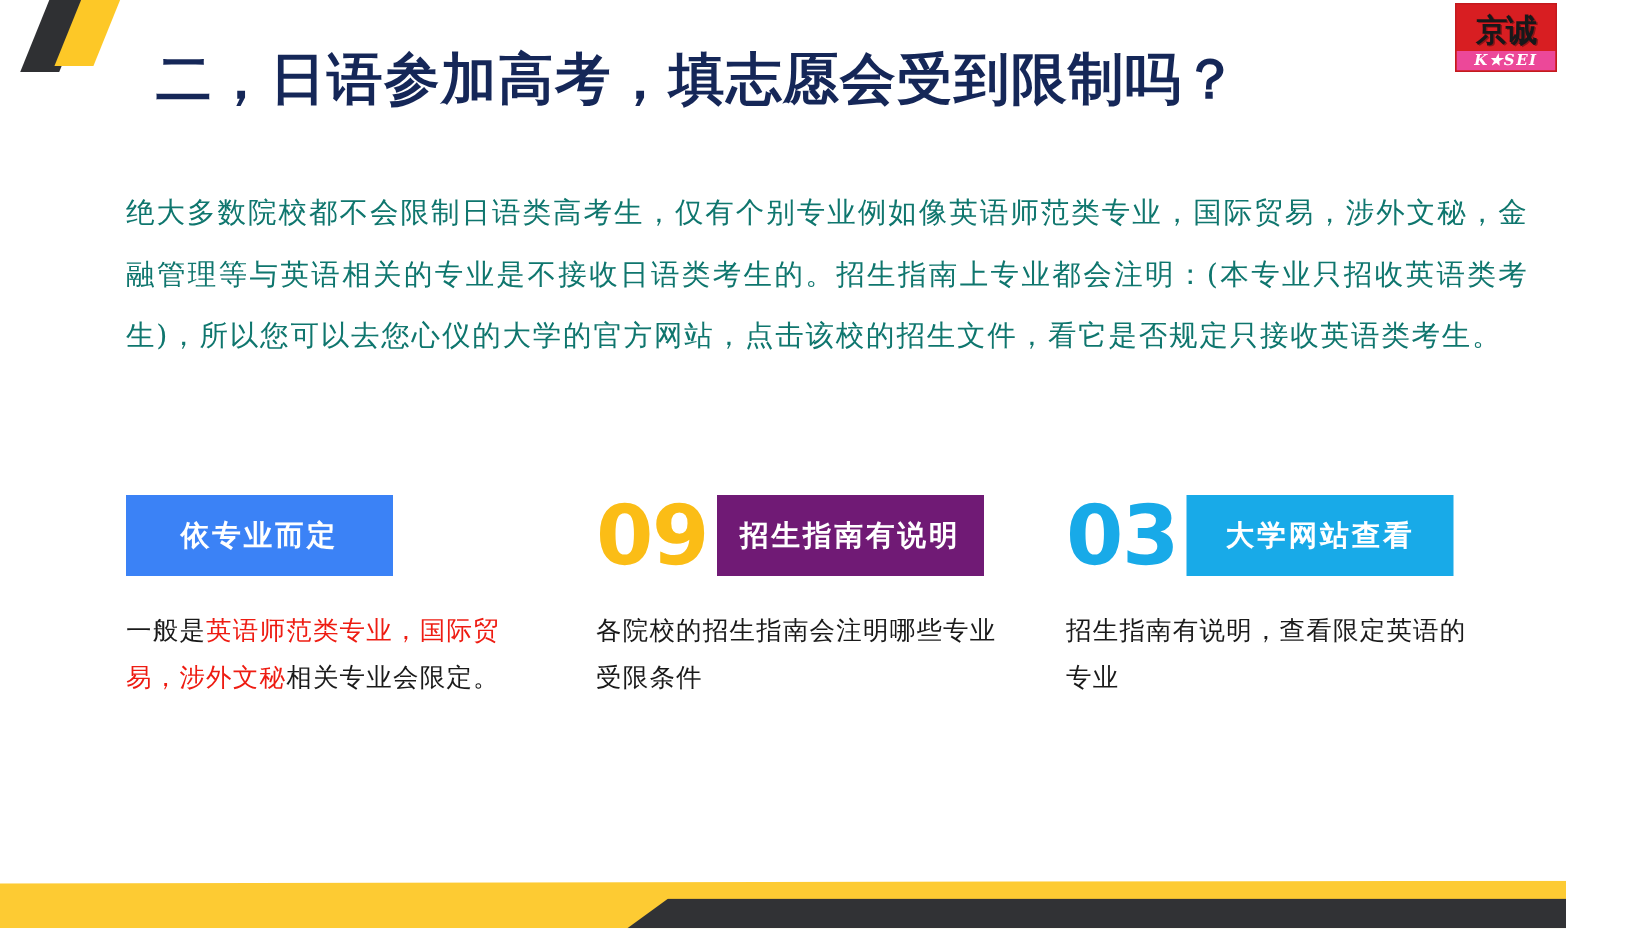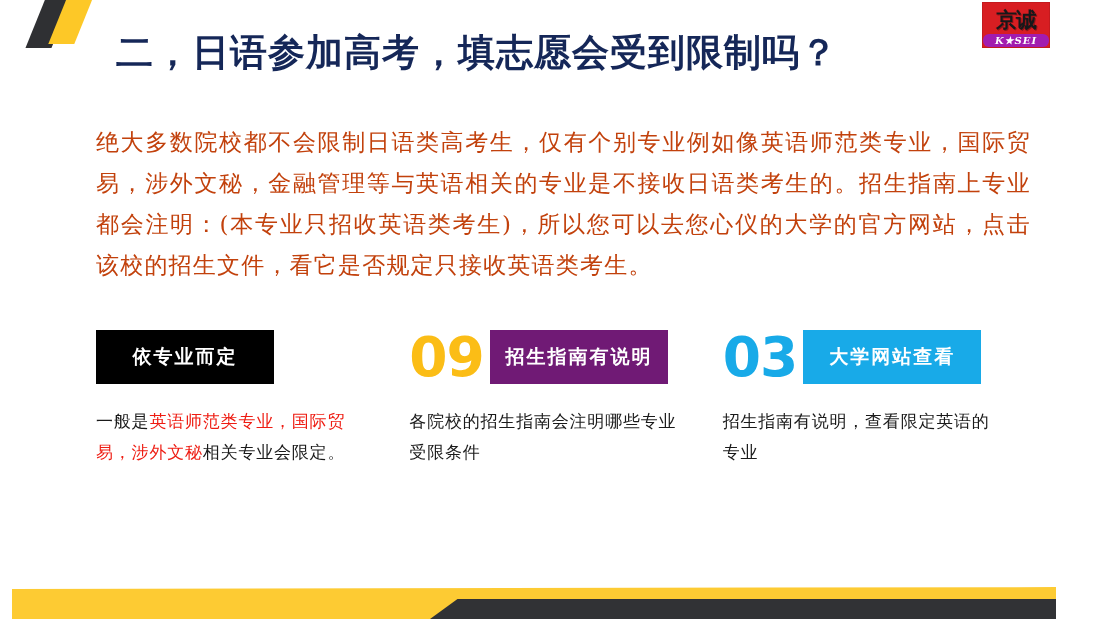--- a/index.html
+++ b/index.html
@@ -9,21 +9,20 @@
   }
   body {
     font-family: "Liberation Sans", sans-serif;
   }
   .slide {
     position: relative;
     width: 1044px;
     height: 619px;
     background: #ffffff;
     overflow: hidden;
-    margin-left: 12px;
   }
 
   
   .stripes {
     position: absolute;
     left: 0;
     top: 0;
     width: 140px;
     height: 100px;
   }
@@ -80,30 +79,29 @@
     text-align: center;
     letter-spacing: -1px;
     text-shadow: 1px 1px 0 rgba(0,0,0,.35);
   }
   .logo-band {
     position: absolute;
     left: 0;
     right: 0;
     bottom: 0;
     height: 13px;
-    background: #a21caf;
+    background: #ec4899;
     color: #ffffff;
     font-family: "DejaVu Serif", serif;
     font-style: italic;
     font-weight: bold;
     font-size: 10px;
     line-height: 13px;
     text-align: center;
     letter-spacing: 1px;
-    border-radius: 6px;
   }
 
   
   .title {
     position: absolute;
     left: 104px;
     top: 28px;
     font-family: "DejaVu Sans", "Liberation Sans", sans-serif;
     font-size: 37px;
     font-weight: bold;
@@ -112,22 +110,22 @@
     white-space: nowrap;
   }
 
   
   .body-text {
     position: absolute;
     left: 84px;
     top: 122px;
     width: 935px;
     font-family: "DejaVu Serif", "Liberation Serif", serif;
-    font-size: 23px;
-    color: #c2410c;
+    font-size: 19px;
+    color: #0f766e;
     line-height: 41px;
     text-align: justify;
     letter-spacing: 1.2px;
   }
 
   
   .cards {
     position: absolute;
     left: 84px;
     top: 326px;
@@ -224,21 +222,21 @@
   </div>
 
   <div class="title" style="color: rgb(21, 39, 88);">二，日语参加高考，填志愿会受到限制吗？</div>
 
   <div class="body-text">绝大多数院校都不会限制日语类高考生，仅有个别专业例如像英语师范类专业，国际贸易，涉外文秘，金融管理等与英语相关的专业是不接收日语类考生的。招生指南上专业都会注明：(本专业只招收英语类考生)，所以您可以去您心仪的大学的官方网站，点击该校的招生文件，看它是否规定只接收英语类考生。</div>
 
   <div class="cards">
 
     <div class="card">
       <div class="card-head">
-        <div class="card-band" style="background: #000000;">
+        <div class="card-band" style="background: #3b82f6;">
           <span>依专业而定</span>
         </div>
       </div>
       <div class="card-desc">
         <span>一般是</span><span class="hl" style="color: rgb(238, 28, 18);">英语师范类专业，国际贸易，涉外文秘</span><span>相关专业会限定。</span>
       </div>
     </div>
 
     <div class="card">
       <div class="card-head">

